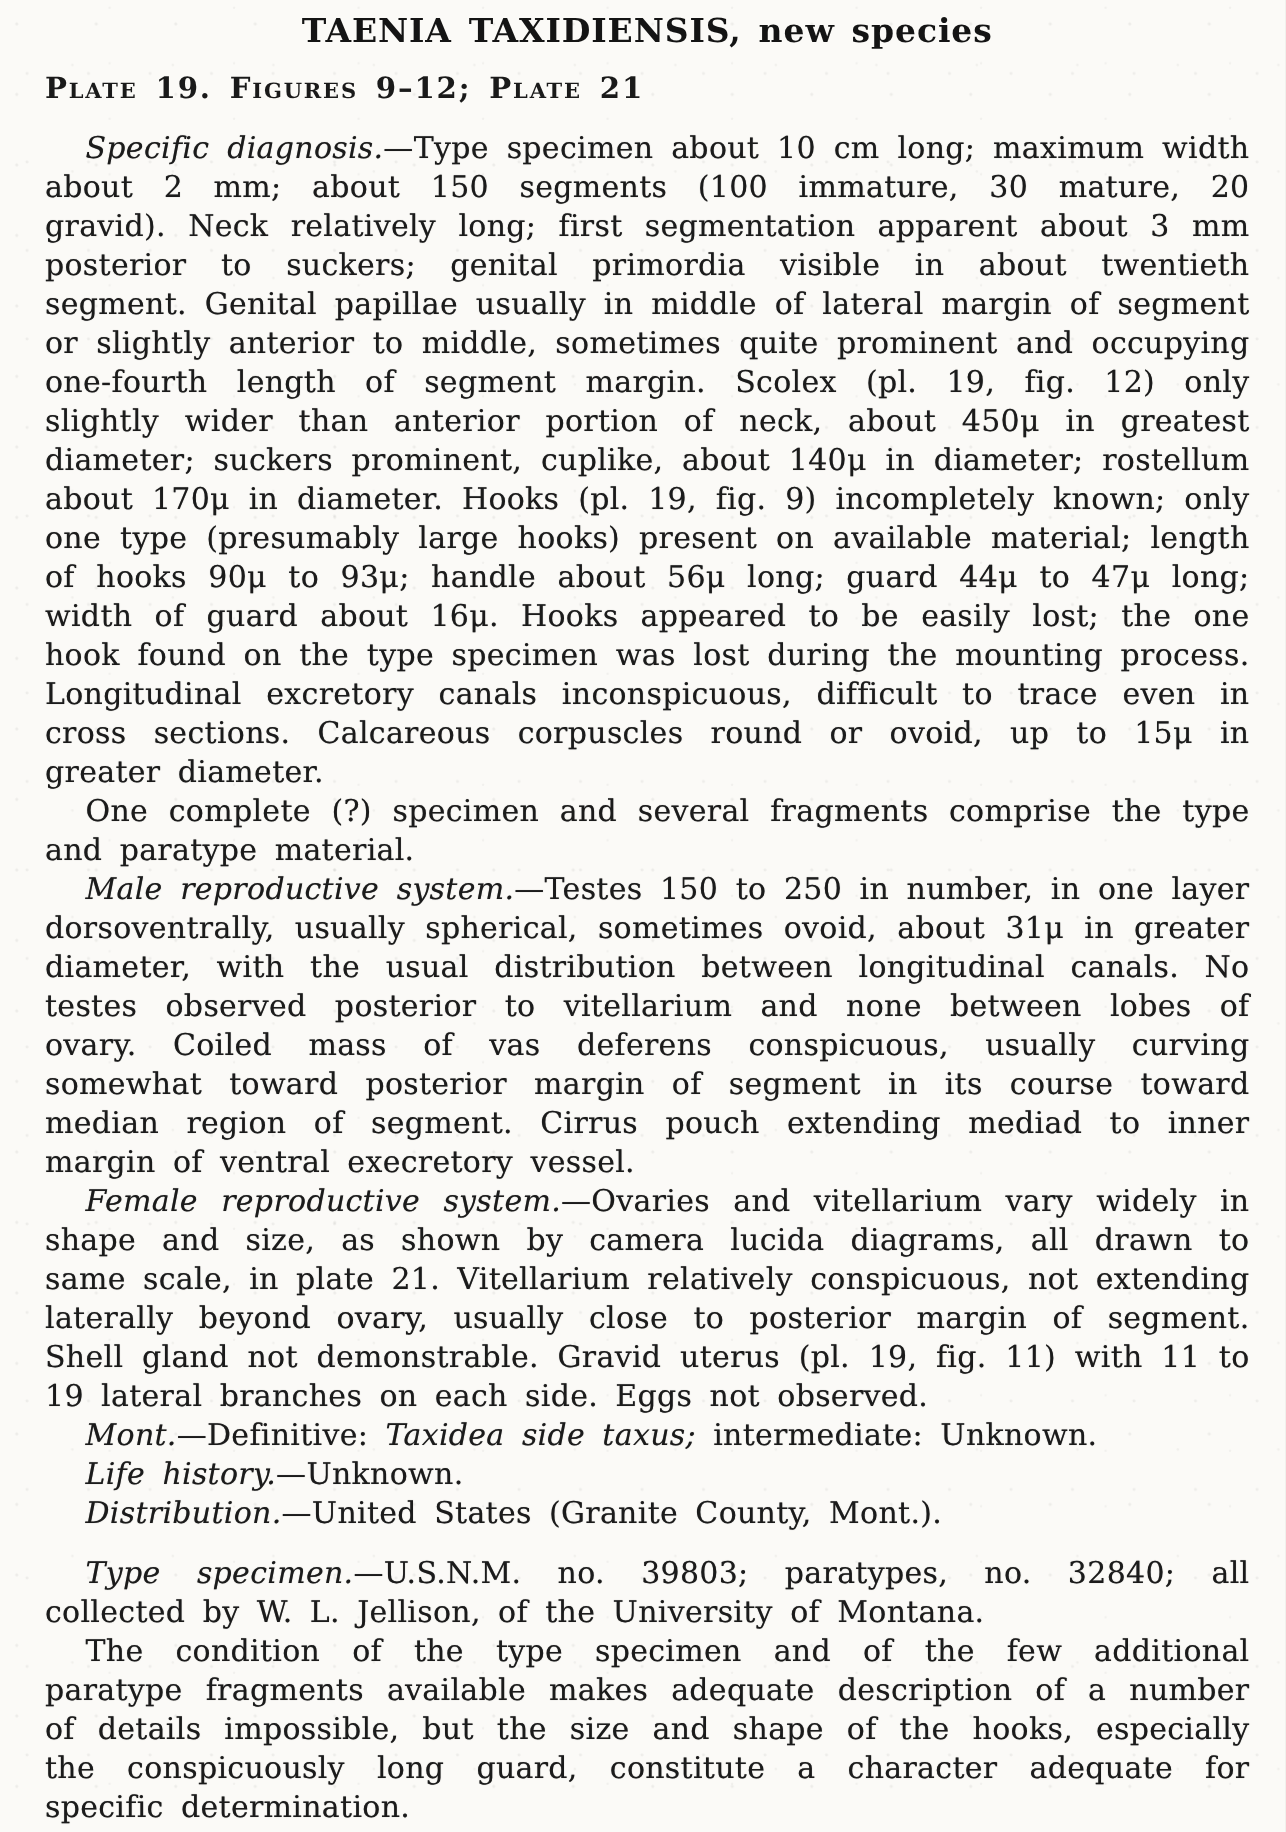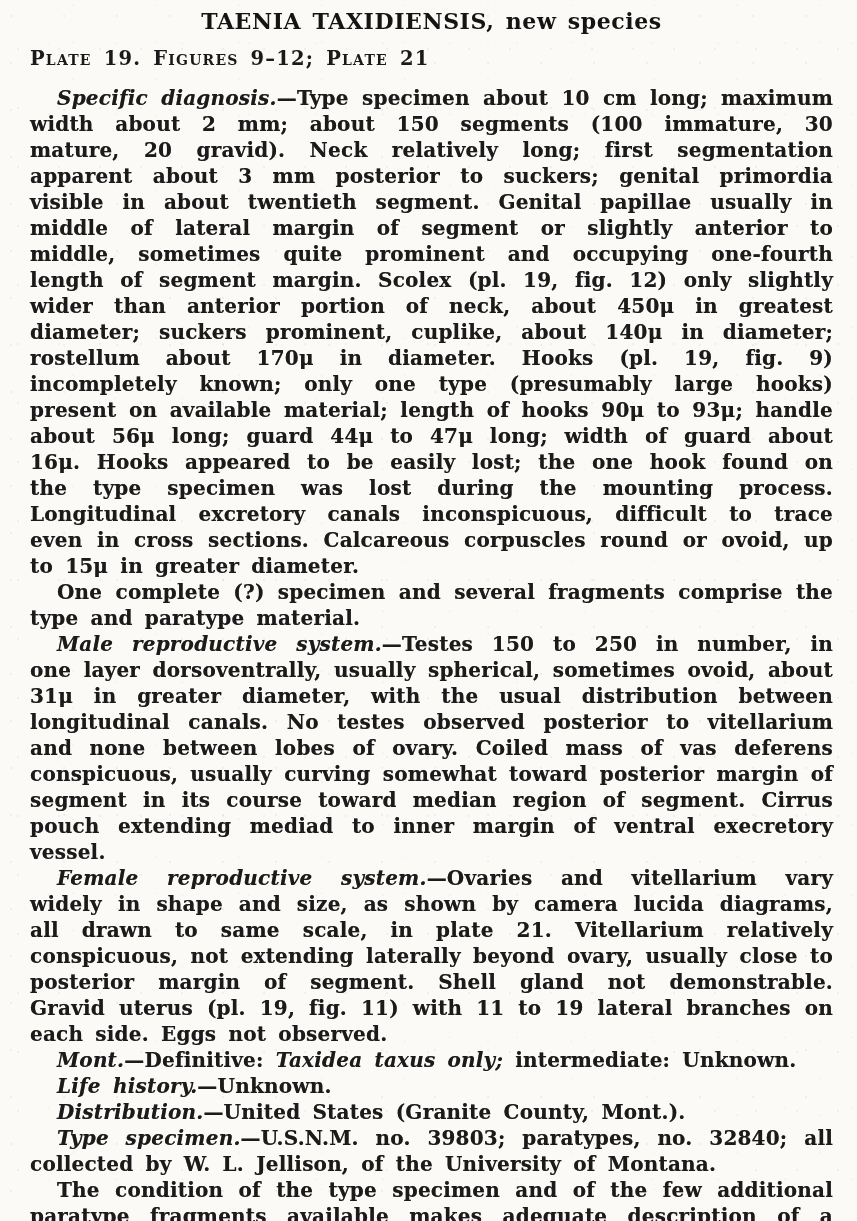--- a/index.html
+++ b/index.html
@@ -47,38 +47,38 @@
   }
   .para {
     margin: 0;
     text-indent: 27px;
     text-align: justify;
     font-size: 20px;
     line-height: 26px;
     letter-spacing: 0.2px;
     word-spacing: 5px;
     text-shadow: 0 0 0.5px rgba(20,20,20,0.55);
-    font-weight: bold;
   }
   .para.extra-space {
+    margin-top: 14px;
   }
   .it {
     font-style: italic;
   }
 </style>
 </head>
 <body>
 
 <div class="page">
   <h1 class="page-title">TAENIA TAXIDIENSIS, new species</h1>
   <h2 class="plate-caption">Plate 19.  Figures 9–12;  Plate 21</h2>
   <div class="body-text">
       <p class="para"><span class="it">Specific diagnosis.</span><span>—Type specimen about 10 cm long; maximum width about 2 mm; about 150 segments (100 immature, 30 mature, 20 gravid).  Neck relatively long; first segmentation apparent about 3 mm posterior to suckers; genital primordia visible in about twentieth segment.  Genital papillae usually in middle of lateral margin of segment or slightly anterior to middle, sometimes quite prominent and occupying one-fourth length of segment margin.  Scolex (pl. 19, fig. 12) only slightly wider than anterior portion of neck, about 450μ in greatest diameter; suckers prominent, cuplike, about 140μ in diameter; rostellum about 170μ in diameter.  Hooks (pl. 19, fig. 9) incompletely known; only one type (presumably large hooks) present on available material; length of hooks 90μ to 93μ; handle about 56μ long; guard 44μ to 47μ long; width of guard about 16μ.  Hooks appeared to be easily lost; the one hook found on the type specimen was lost during the mounting process.  Longitudinal excretory canals inconspicuous, difficult to trace even in cross sections.  Calcareous corpuscles round or ovoid, up to 15μ in greater diameter.</span></p>
       <p class="para"><span>One complete (?) specimen and several fragments comprise the type and paratype material.</span></p>
       <p class="para"><span class="it">Male reproductive system.</span><span>—Testes 150 to 250 in number, in one layer dorsoventrally, usually spherical, sometimes ovoid, about 31μ in greater diameter, with the usual distribution between longitudinal canals.  No testes observed posterior to vitellarium and none between lobes of ovary.  Coiled mass of vas deferens conspicuous, usually curving somewhat toward posterior margin of segment in its course toward median region of segment.  Cirrus pouch extending mediad to inner margin of ventral execretory vessel.</span></p>
       <p class="para"><span class="it">Female reproductive system.</span><span>—Ovaries and vitellarium vary widely in shape and size, as shown by camera lucida diagrams, all drawn to same scale, in plate 21.  Vitellarium relatively conspicuous, not extending laterally beyond ovary, usually close to posterior margin of segment.  Shell gland not demonstrable.  Gravid uterus (pl. 19, fig. 11) with 11 to 19 lateral branches on each side.  Eggs not observed.</span></p>
-      <p class="para"><span class="it">Mont.</span><span>—Definitive: </span><span class="it">Taxidea taxus only;</span><span> intermediate: Unknown.</span></p>
+      <p class="para"><span class="it">Mont.</span><span>—Definitive: </span><span class="it">Taxidea side taxus;</span><span> intermediate: Unknown.</span></p>
       <p class="para"><span class="it">Life history.</span><span>—Unknown.</span></p>
       <p class="para"><span class="it">Distribution.</span><span>—United States (Granite County, Mont.).</span></p>
       <p class="para extra-space"><span class="it">Type specimen.</span><span>—U.S.N.M. no. 39803; paratypes, no. 32840; all collected by W. L. Jellison, of the University of Montana.</span></p>
       <p class="para"><span>The condition of the type specimen and of the few additional paratype fragments available makes adequate description of a number of details impossible, but the size and shape of the hooks, especially the conspicuously long guard, constitute a character adequate for specific determination.</span></p>
     </div>
 </div>
 
 </body></html>

